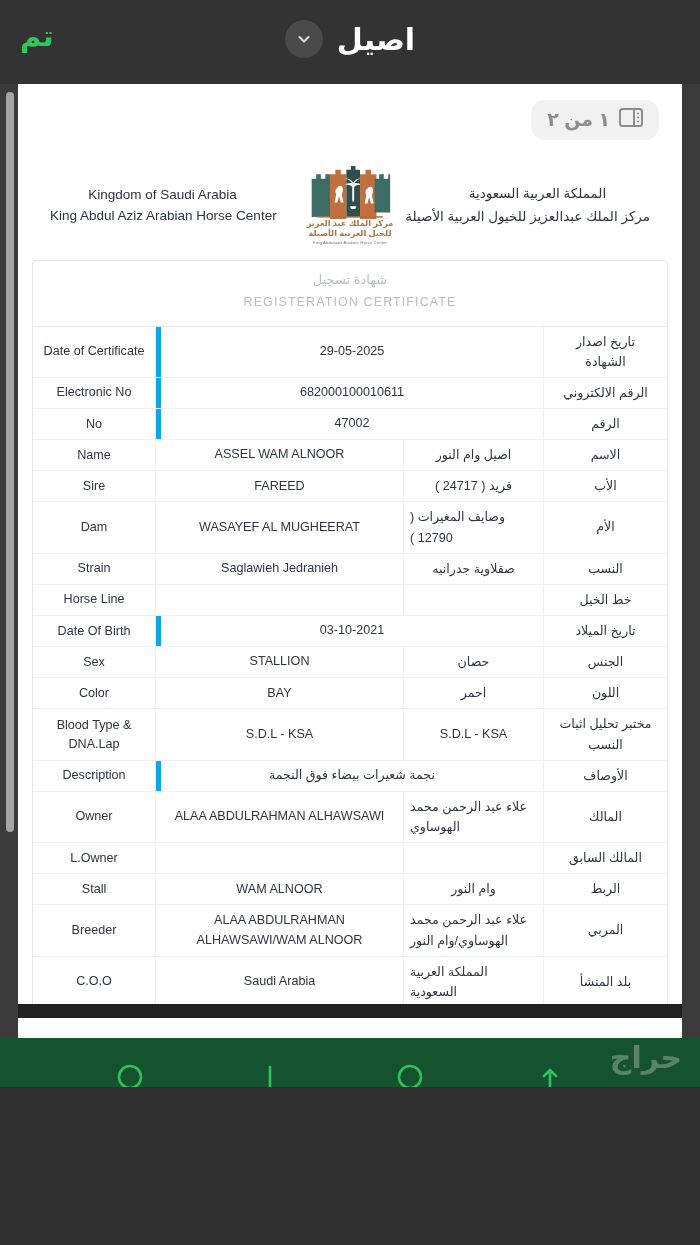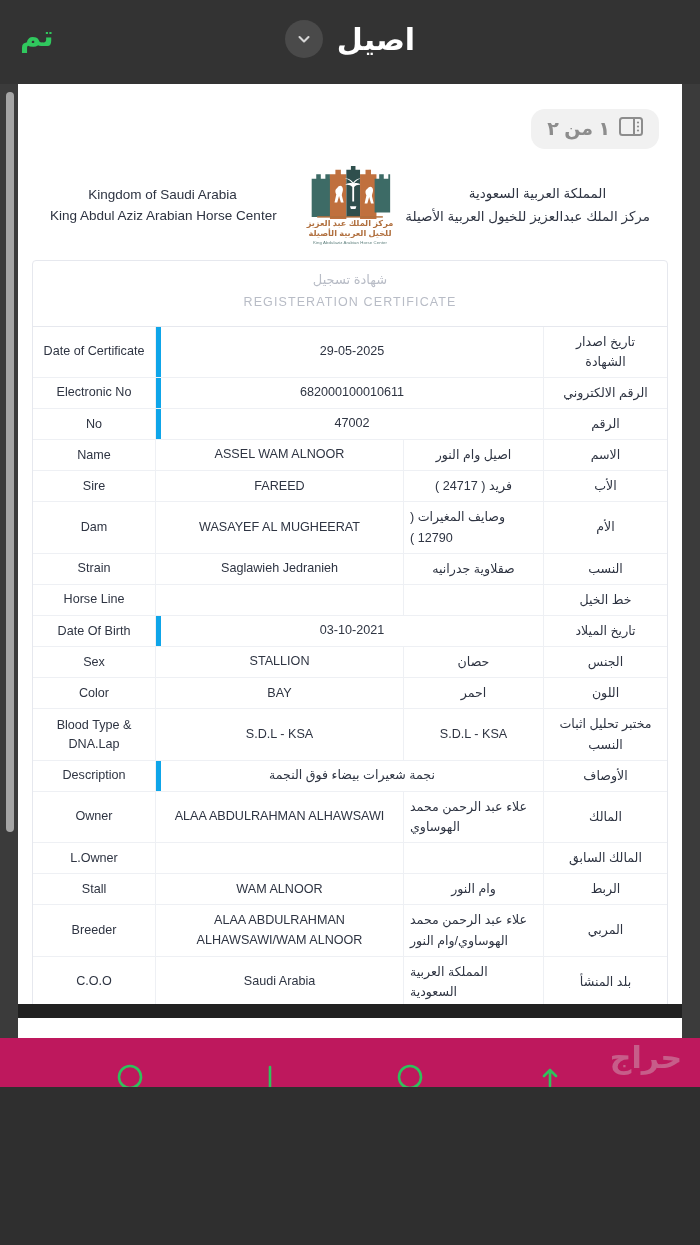--- a/index.html
+++ b/index.html
@@ -79,21 +79,21 @@
   
   .page {
     position: absolute;
     left: 18px; right: 18px;
     background: #ffffff;
   }
   .page1 { top: 0; height: 920px; padding: 0 10px; }
 
   .pagebadge {
     position: absolute;
-    right: 23px; top: 25px;
+    right: 23px; top: 16px;
     background: #f1f1f1;
     border-radius: 14px;
     padding: 8px 16px 9px 16px;
     display: flex; align-items: center; gap: 9px;
     direction: rtl;
   }
   .pagebadge .txt {
     color: #8d8d8d;
     font-size: 19px;
     font-weight: 600;
@@ -235,21 +235,21 @@
     background: #555a63;
   }
   .ln.h { height: 1.4px; }
   .ln.v { width: 1.4px; }
 
   
   .bottombar {
     position: absolute;
     left: 0; right: 0; bottom: 0;
     height: 49px;
-    background: #be185d;
+    background: #14532d;
     overflow: hidden;
   }
   .bb-icons {
     position: absolute;
     left: 0; right: 0; top: 26px;
     display: flex; align-items: flex-start; justify-content: space-around;
     padding: 0 80px 0 60px;
   }
   .bb-ic { color: #2fc15c; }
   .watermark {

